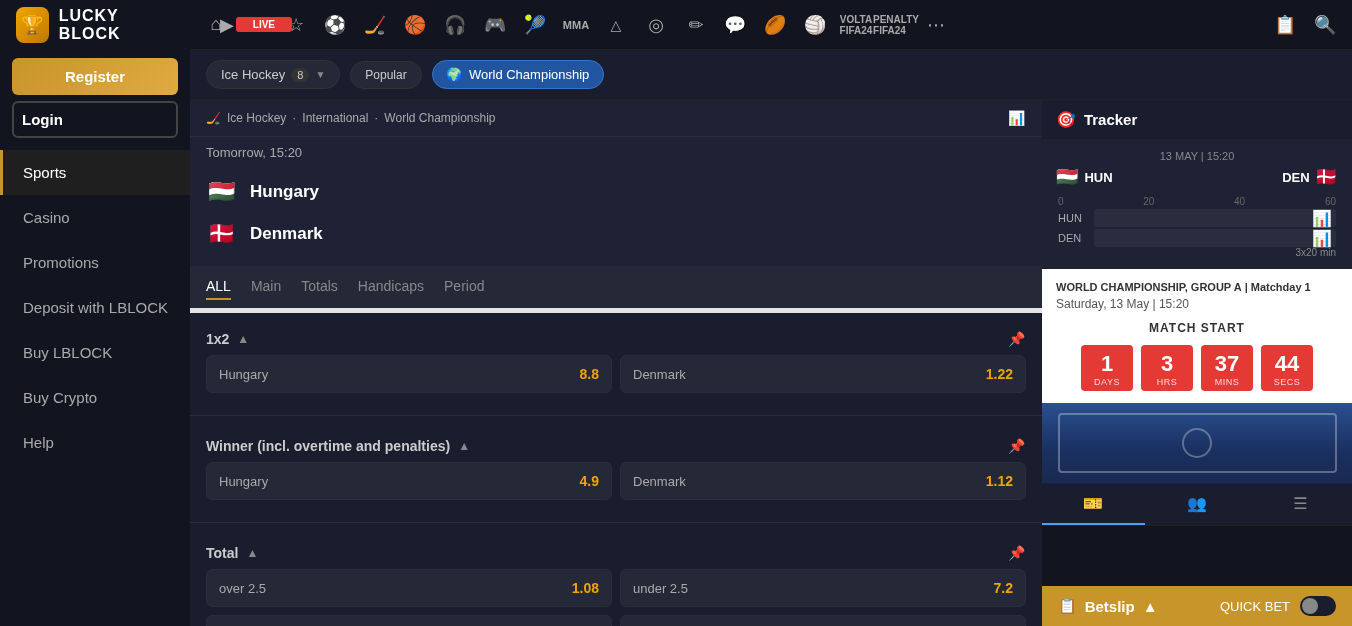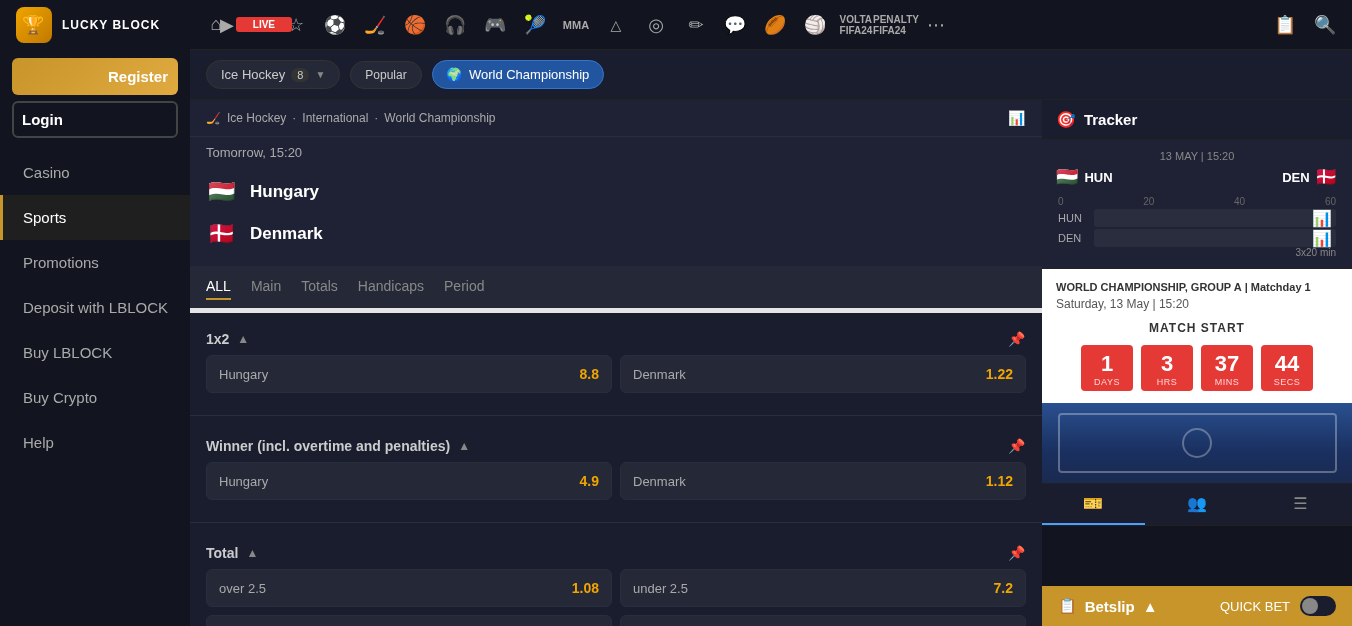--- a/index.html
+++ b/index.html
@@ -34,35 +34,35 @@
       height: 36px;
       background: linear-gradient(135deg, #f0a500, #c07800);
       border-radius: 8px;
       display: flex;
       align-items: center;
       justify-content: center;
       font-size: 18px;
     }
     .logo-text {
       font-weight: 700;
-      font-size: 12px;
+      font-size: 16px;
       letter-spacing: 1px;
       color: #fff;
     }
     .register-btn {
       margin: 8px 12px 6px;
       background: linear-gradient(135deg, #c8952a, #e0aa40);
       border: none;
       border-radius: 6px;
       color: #fff;
       font-weight: 700;
       font-size: 15px;
       padding: 10px;
       cursor: pointer;
-      text-align: right;
+      text-align: center;
     }
     .login-btn {
       margin: 0 12px 12px;
       background: transparent;
       border: 2px solid #444;
       border-radius: 6px;
       color: #fff;
       font-weight: 600;
       font-size: 15px;
       padding: 8px;
@@ -517,22 +517,22 @@
   <div class="logo-area">
     <div class="logo-icon">
       <span>🏆</span>
     </div>
     <span class="logo-text">LUCKY BLOCK</span>
   </div>
 
   <div class="register-btn">Register</div>
   <div class="login-btn">Login</div>
 
+  <div class="nav-item active">Sports</div>
   <div class="nav-item">Casino</div>
-  <div class="nav-item active">Sports</div>
   <div class="nav-item">Promotions</div>
   <div class="nav-item">Deposit with LBLOCK</div>
   <div class="nav-item">Buy LBLOCK</div>
   <div class="nav-item">Buy Crypto</div>
   <div class="nav-item">Help</div>
 </div>
 
 <div class="main">
 
   <div class="top-nav">
@@ -547,21 +547,21 @@
     <div class="nav-icon">🎧</div>
     <div class="nav-icon">🎮</div>
     <div class="nav-icon">🎾</div>
     <div class="nav-icon" style="font-size:11px;font-weight:700;">MMA</div>
     <div class="nav-icon" style="font-size:14px;">△</div>
     <div class="nav-icon">◎</div>
     <div class="nav-icon">✏</div>
     <div class="nav-icon">💬</div>
     <div class="nav-icon">🏉</div>
     <div class="nav-icon">🏐</div>
-    <div class="nav-icon" style="font-size:10px;font-weight:700;">VOLTA<br>FIFA24</div>
+    <div class="nav-icon" style="font-size:10px;font-weight:700;text-align:center;">VOLTA<br>FIFA24</div>
     <div class="nav-icon" style="font-size:10px;font-weight:700;">PENALTY<br>FIFA24</div>
     <div class="nav-icon">⋯</div>
     <div style="margin-left:auto;display:flex;gap:4px;">
       <div class="nav-icon">📋</div>
       <div class="nav-icon">🔍</div>
     </div>
   </div>
 
   <div class="filter-bar">
     <div class="filter-chip">

